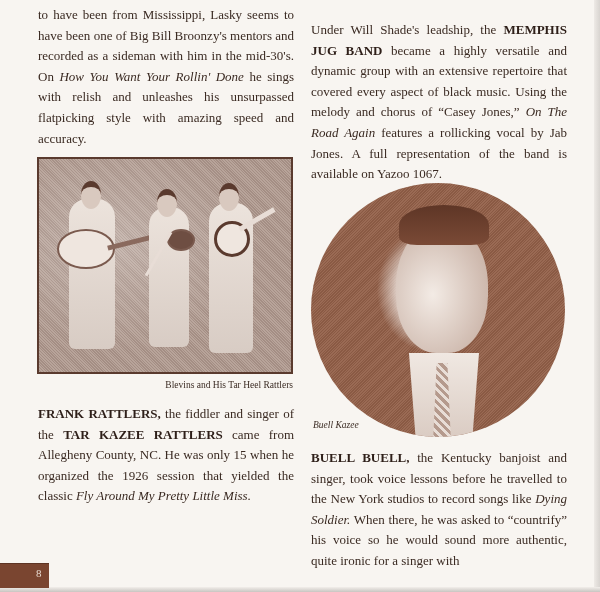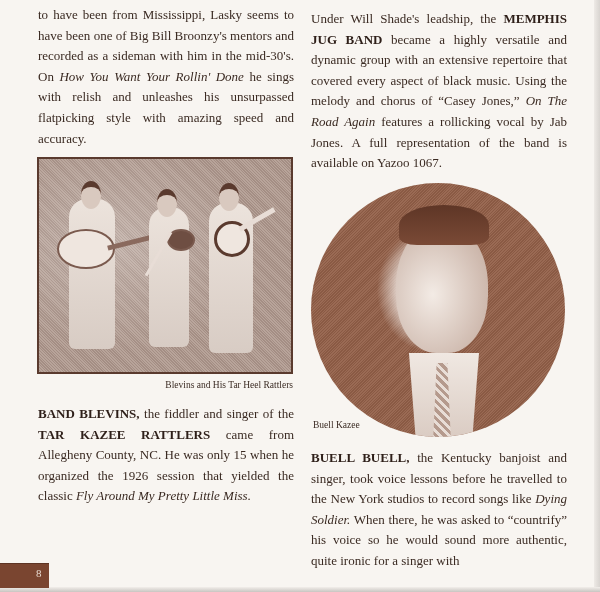--- a/index.html
+++ b/index.html
@@ -40,21 +40,21 @@
     .col p {
       margin: 0;
     }
     .col-left-top {
       left: 38px;
       top: 5px;
       width: 256px;
     }
     .col-right-top {
       left: 311px;
-      top: 9px;
+      top: 20px;
       width: 256px;
     }
     .col-left-bottom {
       left: 38px;
       top: 404px;
       width: 256px;
     }
     .col-right-bottom {
       left: 311px;
       top: 448px;
@@ -155,20 +155,21 @@
       left: 122px;
       top: 180px;
       width: 18px;
       height: 80px;
       background: repeating-linear-gradient(45deg, #b59a8d 0 3px, #e8ddd6 3px 6px);
       clip-path: polygon(20% 0, 80% 0, 100% 100%, 0 100%);
     }
     .caption-kazee {
       left: 313px;
       top: 420px;
+      font-style: italic;
     }
     .page-number-tab {
       position: absolute;
       left: 0;
       top: 563px;
       width: 49px;
       height: 24px;
       background: #7a4530;
       border-top: 1px solid #5e3424;
     }
@@ -206,21 +207,21 @@
 
   <div class="figure" style="left:170px;top:44px;width:44px;height:150px;"></div>
   <div class="head" style="left:180px;top:24px;"></div>
   <div class="instrument" style="left:175px;top:62px;width:30px;height:30px;border:3px solid #5a3a2e;"></div>
   <div style="position:absolute;left:198px;top:58px;width:40px;height:5px;background:#e8ddd6;transform:rotate(-30deg);"></div>
 </div>
 <div class="caption caption-blevins">Blevins and His Tar Heel Rattlers</div>
 
 <div class="col col-left-bottom">
   <p>
-    <b class="name">BAND BLEVINS,</b><span> the fiddler and singer of the </span><b class="name">TAR KAZEE RATTLERS</b><span> came from Allegheny County, NC. He was only 15 when he organized the 1926 session that yielded the classic </span><i>Fly Around My Pretty Little Miss.</i>
+    <b class="name">FRANK RATTLERS,</b><span> the fiddler and singer of the </span><b class="name">TAR KAZEE RATTLERS</b><span> came from Allegheny County, NC. He was only 15 when he organized the 1926 session that yielded the classic </span><i>Fly Around My Pretty Little Miss.</i>
   </p>
 </div>
 
 <div class="col col-right-top">
   <p>
     <span>Under Will Shade's leadship, the </span><b class="name">MEMPHIS JUG BAND</b><span> became a highly versatile and dynamic group with an extensive repertoire that covered every aspect of black music. Using the melody and chorus of “Casey Jones,” </span><i>On The Road Again</i><span> features a rollicking vocal by Jab Jones. A full representation of the band is available on Yazoo 1067.</span>
   </p>
 </div>
 
 <div class="photo-circle">

